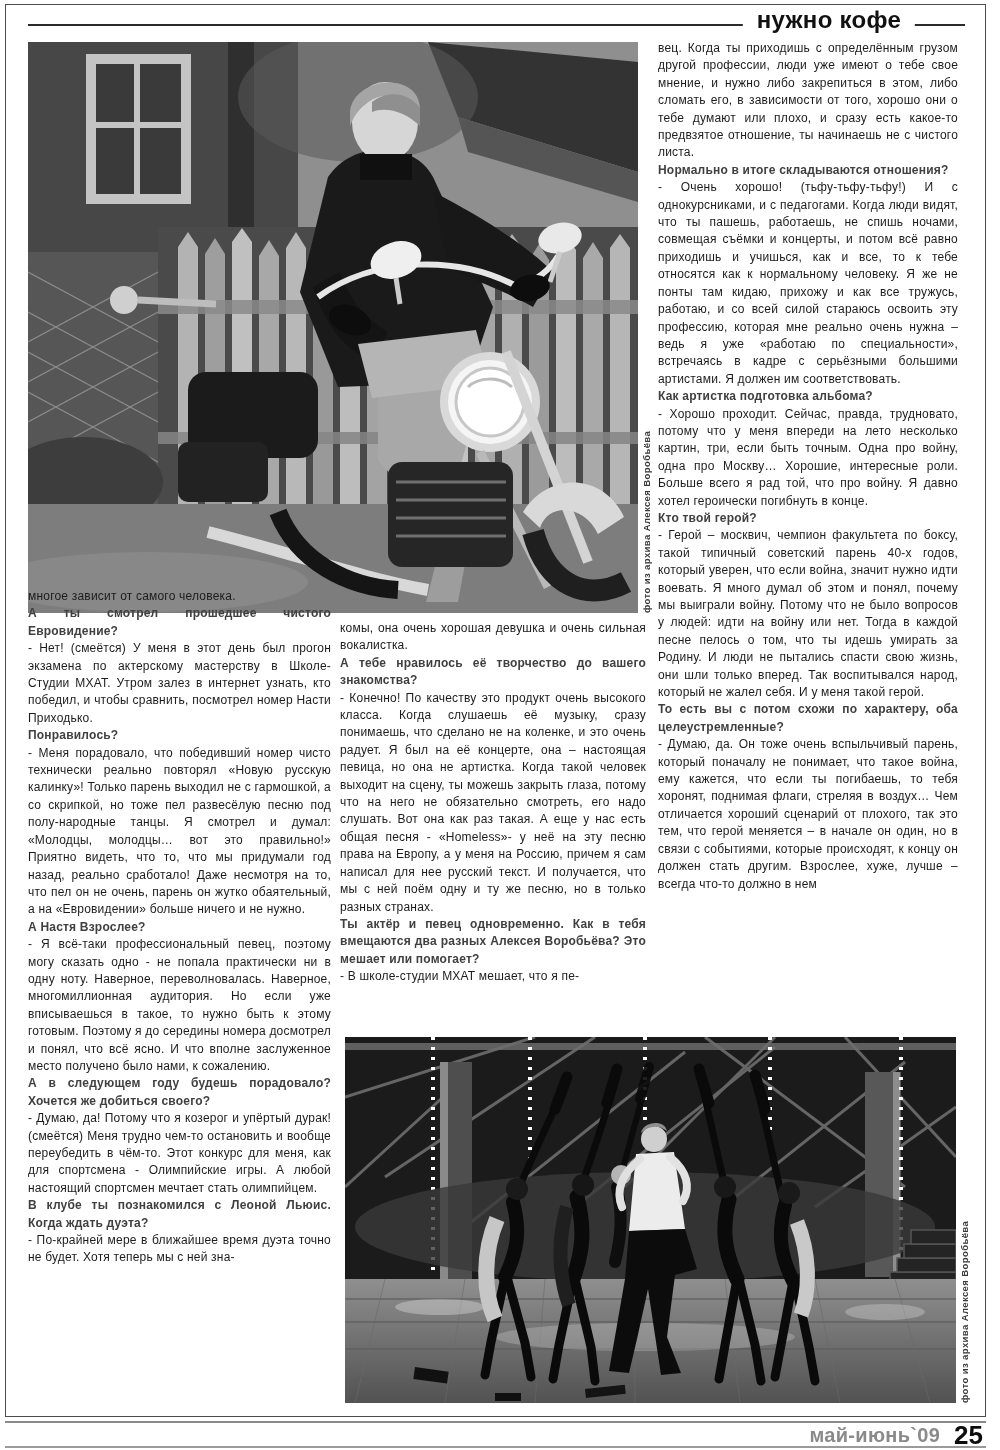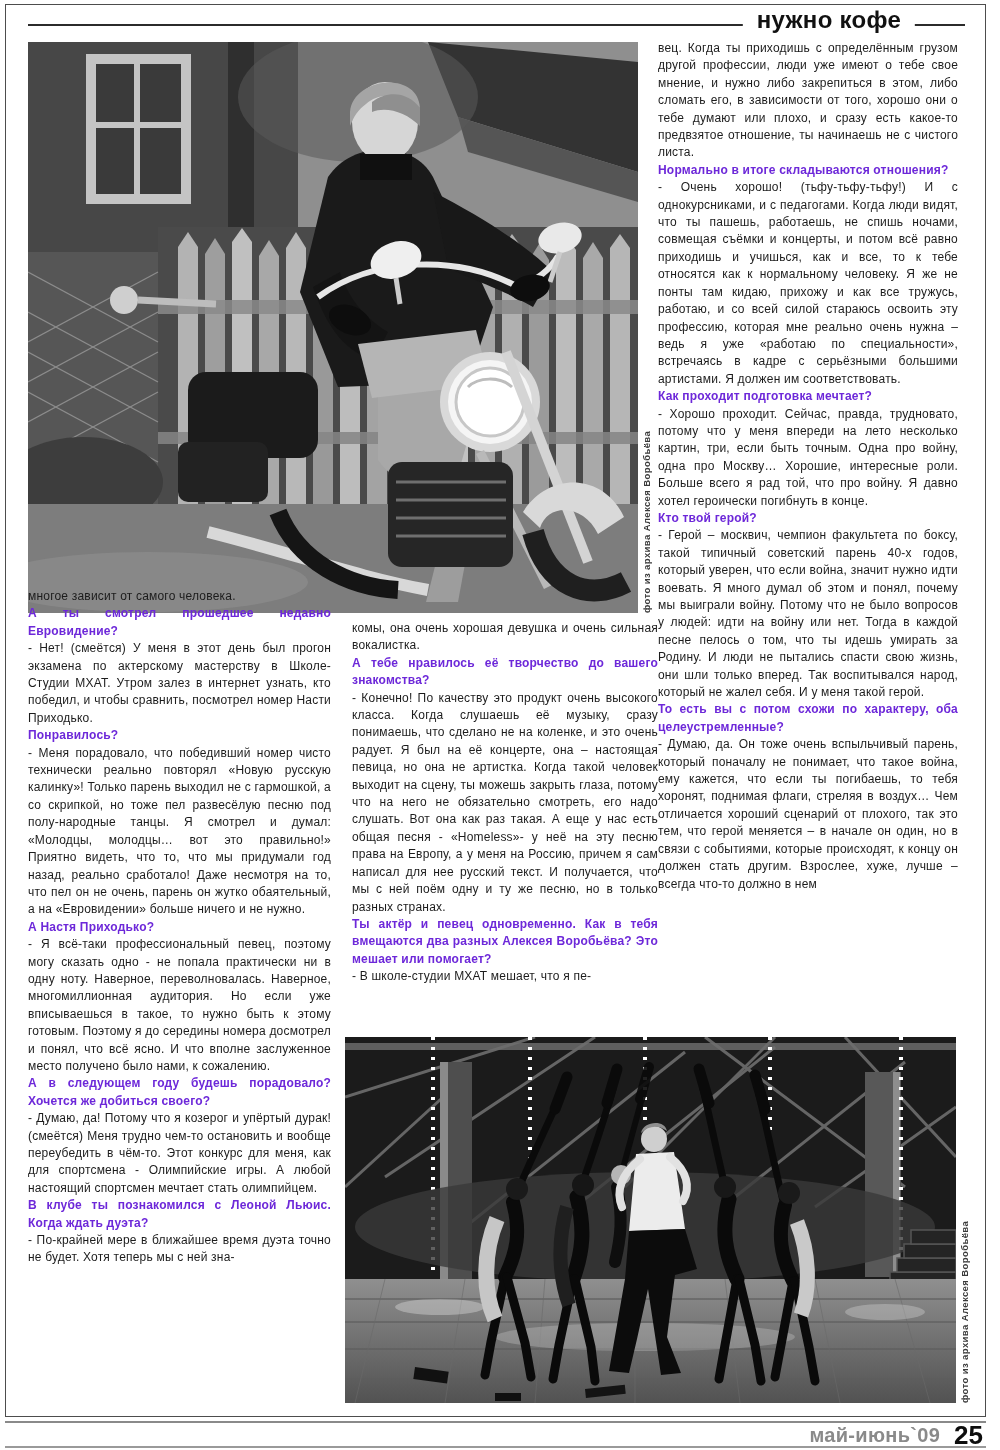--- a/index.html
+++ b/index.html
@@ -13,25 +13,25 @@
         letter-spacing:0.3px;white-space:nowrap;z-index:3;}
   .photo{position:absolute;overflow:hidden;background:#777;}
   #photo-moto{left:28px;top:42px;width:610px;height:571px;}
   #photo-dance{left:345px;top:1037px;width:611px;height:366px;}
   .credit-vert{position:absolute;writing-mode:vertical-rl;transform:rotate(180deg);
         font-size:9.5px;font-weight:bold;color:#3a3a3a;letter-spacing:0.4px;white-space:nowrap;}
   #credit-moto{left:641px;top:42px;height:571px;width:13px;}
   #credit-dance{left:959px;top:1037px;height:366px;width:13px;}
   .col{position:absolute;overflow:hidden;}
   #col-1{left:28px;top:588px;width:303px;height:792px;}
-  #col-2{left:340px;top:620px;width:306px;height:416px;margin-left:12px;}
+  #col-2{left:340px;top:620px;width:306px;height:416px;}
   #col-3{left:658px;top:40px;width:300px;height:998px;}
   .col p{margin:0;text-align:justify;font-size:12px;line-height:17.4px;
          letter-spacing:0.2px;color:#1c1c1c;}
-  .col p.q{font-weight:bold;color:#6d28d9;}
+  .col p.q{font-weight:bold;color:#404040;}
   .footer-rule-top{position:absolute;left:5px;top:1421px;width:981px;border-top:2px solid #8a8a8a;}
   .footer-rule-bottom{position:absolute;left:5px;top:1446px;width:981px;border-top:2.5px solid #9a9a9a;}
   .footer-row{position:absolute;left:0;top:1423px;width:983px;height:24px;
         display:flex;justify-content:flex-end;align-items:center;gap:14px;}
   .footer-issue{font-size:20px;font-weight:bold;color:#8a8a8a;letter-spacing:0.3px;}
   .footer-page{font-size:26px;font-weight:bold;color:#0d0d0d;line-height:1;}
 </style>
 </head>
 <body>
 
@@ -146,43 +146,43 @@
       <circle cx="96" cy="258" r="14" fill="#cfcfcf"></circle>
       <path d="M110,258 L188,262" stroke="#bdbdbd" stroke-width="7"></path>
 
       <path d="M250,470 C270,520 320,545 370,548" stroke="#151515" stroke-width="18" fill="none"></path>
     </svg>
   </div>
   <div class="credit-vert" id="credit-moto">фото из архива Алексея Воробьёва</div>
 
   <div class="col" id="col-1">
       <p class="a">многое зависит от самого человека.</p>
-      <p class="q">А ты смотрел прошедшее недавно Евровидение?</p>
+      <p class="q">А ты смотрел прошедшее чистого Евровидение?</p>
       <p class="a">- Нет! (смеётся) У меня в этот день был прогон экзамена по актерскому мастерству в Школе-Студии МХАТ. Утром залез в интернет узнать, кто победил, и чтобы сравнить, посмотрел номер Насти Приходько.</p>
       <p class="q">Понравилось?</p>
       <p class="a">- Меня порадовало, что победивший номер чисто технически реально повторял «Новую русскую калинку»! Только парень выходил не с гармошкой, а со скрипкой, но тоже пел развесёлую песню под полу-народные танцы. Я смотрел и думал: «Молодцы, молодцы… вот это правильно!» Приятно видеть, что то, что мы придумали год назад, реально сработало! Даже несмотря на то, что пел он не очень, парень он жутко обаятельный, а на «Евровидении» больше ничего и не нужно.</p>
-      <p class="q">А Настя Приходько?</p>
+      <p class="q">А Настя Взрослее?</p>
       <p class="a">- Я всё-таки профессиональный певец, поэтому могу сказать одно - не попала практически ни в одну ноту. Наверное, переволновалась. Наверное, многомиллионная аудитория. Но если уже вписываешься в такое, то нужно быть к этому готовым. Поэтому я до середины номера досмотрел и понял, что всё ясно. И что вполне заслуженное место получено было нами, к сожалению.</p>
       <p class="q">А в следующем году будешь порадовало? Хочется же добиться своего?</p>
       <p class="a">- Думаю, да! Потому что я козерог и упёртый дурак! (смеётся) Меня трудно чем-то остановить и вообще переубедить в чём-то. Этот конкурс для меня, как для спортсмена - Олимпийские игры. А любой настоящий спортсмен мечтает стать олимпийцем.</p>
       <p class="q">В клубе ты познакомился с Леоной Льюис. Когда ждать дуэта?</p>
       <p class="a">- По-крайней мере в ближайшее время дуэта точно не будет. Хотя теперь мы с ней зна-</p>
     </div>
   <div class="col" id="col-2">
       <p class="a">комы, она очень хорошая девушка и очень сильная вокалистка.</p>
       <p class="q">А тебе нравилось её творчество до вашего знакомства?</p>
       <p class="a">- Конечно! По качеству это продукт очень высокого класса. Когда слушаешь её музыку, сразу понимаешь, что сделано не на коленке, и это очень радует. Я был на её концерте, она – настоящая певица, но она не артистка. Когда такой человек выходит на сцену, ты можешь закрыть глаза, потому что на него не обязательно смотреть, его надо слушать. Вот она как раз такая. А еще у нас есть общая песня - «Homeless»- у неё на эту песню права на Европу, а у меня на Россию, причем я сам написал для нее русский текст. И получается, что мы с ней поём одну и ту же песню, но в только разных странах.</p>
       <p class="q">Ты актёр и певец одновременно. Как в тебя вмещаются два разных Алексея Воробьёва? Это мешает или помогает?</p>
       <p class="a">- В школе-студии МХАТ мешает, что я пе-</p>
     </div>
   <div class="col" id="col-3">
       <p class="a">вец. Когда ты приходишь с определённым грузом другой профессии, люди уже имеют о тебе свое мнение, и нужно либо закрепиться в этом, либо сломать его, в зависимости от того, хорошо они о тебе думают или плохо, и сразу есть какое-то предвзятое отношение, ты начинаешь не с чистого листа.</p>
       <p class="q">Нормально в итоге складываются отношения?</p>
       <p class="a">- Очень хорошо! (тьфу-тьфу-тьфу!) И с однокурсниками, и с педагогами. Когда люди видят, что ты пашешь, работаешь, не спишь ночами, совмещая съёмки и концерты, и потом всё равно приходишь и учишься, как и все, то к тебе относятся как к нормальному человеку. Я же не понты там кидаю, прихожу и как все тружусь, работаю, и со всей силой стараюсь освоить эту профессию, которая мне реально очень нужна – ведь я уже «работаю по специальности», встречаясь в кадре с серьёзными большими артистами. Я должен им соответствовать.</p>
-      <p class="q">Как проходит подготовка мечтает?</p>
+      <p class="q">Как артистка подготовка альбома?</p>
       <p class="a">- Хорошо проходит. Сейчас, правда, трудновато, потому что у меня впереди на лето несколько картин, три, если быть точным. Одна про войну, одна про Москву… Хорошие, интересные роли. Больше всего я рад той, что про войну. Я давно хотел героически погибнуть в конце.</p>
       <p class="q">Кто твой герой?</p>
       <p class="a">- Герой – москвич, чемпион факультета по боксу, такой типичный советский парень 40-х годов, который уверен, что если война, значит нужно идти воевать. Я много думал об этом и понял, почему мы выиграли войну. Потому что не было вопросов у людей: идти на войну или нет. Тогда в каждой песне пелось о том, что ты идешь умирать за Родину. И люди не пытались спасти свою жизнь, они шли только вперед. Так воспитывался народ, который не жалел себя. И у меня такой герой.</p>
       <p class="q">То есть вы с потом схожи по характеру, оба целеустремленные?</p>
       <p class="a">- Думаю, да. Он тоже очень вспыльчивый парень, который поначалу не понимает, что такое война, ему кажется, что если ты погибаешь, то тебя хоронят, поднимая флаги, стреляя в воздух… Чем отличается хороший сценарий от плохого, так это тем, что герой меняется – в начале он один, но в связи с событиями, которые происходят, к концу он должен стать другим. Взрослее, хуже, лучше – всегда что-то должно в нем</p>
     </div>
 
   <div class="photo" id="photo-dance">
     <svg width="611" height="366" viewBox="0 0 611 366" xmlns="http://www.w3.org/2000/svg">
       <defs>

